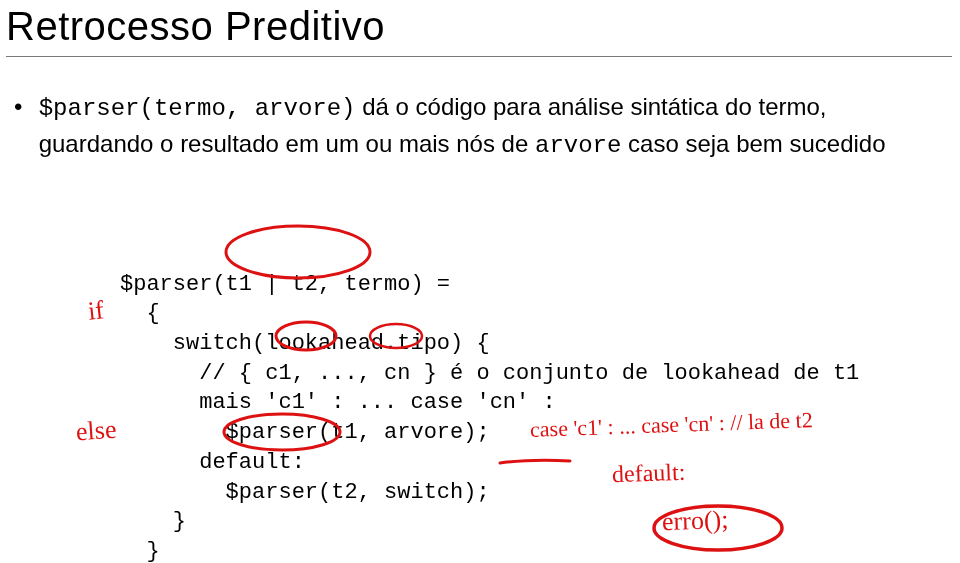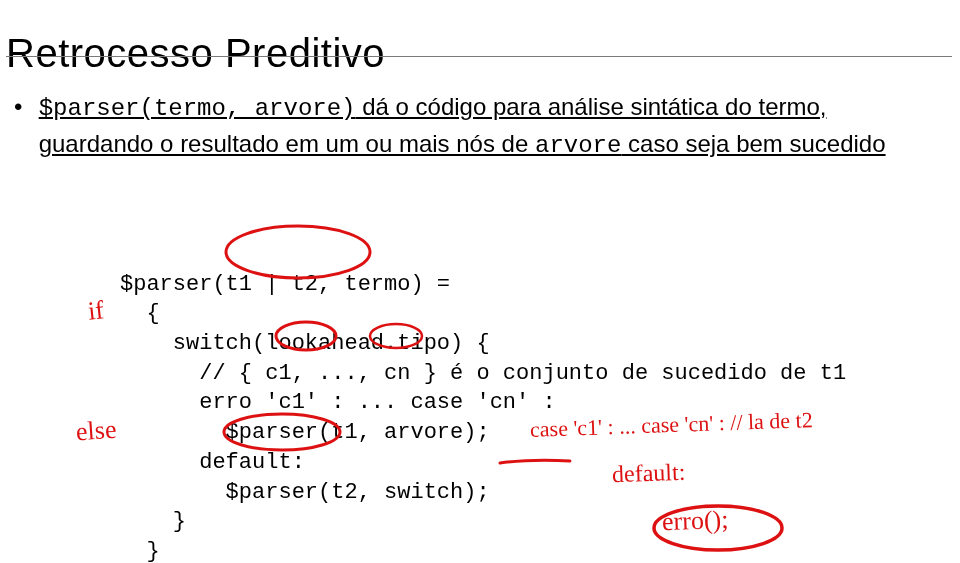--- a/index.html
+++ b/index.html
@@ -13,21 +13,20 @@
     position: relative;
     overflow: hidden;
   }
   .title {
     position: absolute;
     top: 4px;
     left: 6px;
     font-size: 40px;
     font-weight: 300;
     letter-spacing: 0.5px;
-    margin-top: 27px;
   }
   .rule {
     position: absolute;
     top: 56px;
     left: 6px;
     width: 946px;
     height: 1px;
     background: #7a7a7a;
   }
   .bullet-row {
@@ -40,21 +39,20 @@
   }
   .bullet-dot {
     display: inline-block;
     width: 18px;
     vertical-align: top;
   }
   .bullet-text {
     display: inline-block;
     width: 892px;
     vertical-align: top;
-    text-decoration: underline;
   }
   .mono {
     font-family: "Courier New", Courier, monospace;
     font-size: 24px;
   }
   .code-block {
     position: absolute;
     top: 240px;
     left: 120px;
     font-family: "Courier New", Courier, monospace;
@@ -77,22 +75,22 @@
   <span class="bullet-dot">•</span>
   <span class="bullet-text">
     <span class="mono">$parser(termo, arvore)</span><span> dá o código para análise sintática do termo, guardando o resultado em um ou mais nós de </span><span class="mono">arvore</span><span> caso seja bem sucedido</span>
   </span>
 </div>
 
 <div class="code-block">
 <span>$parser(t1 | t2, termo) =</span>
 <span>  {</span>
 <span>    switch(lookahead.tipo) {</span>
-<span>      // { c1, ..., cn } é o conjunto de sucedido de t1</span>
-<span>      erro 'c1' : ... case 'cn' :</span>
+<span>      // { c1, ..., cn } é o conjunto de lookahead de t1</span>
+<span>      mais 'c1' : ... case 'cn' :</span>
 <span>        $parser(t1, arvore);</span>
 <span>      default:</span>
 <span>        $parser(t2, switch);</span>
 <span>    }</span>
 <span>  }</span>
 </div>
 
 <svg class="annot" width="960" height="563" viewBox="0 0 960 563">
 
   <ellipse cx="298" cy="252" rx="72" ry="26" fill="none" stroke="#d11" stroke-width="3"></ellipse>

